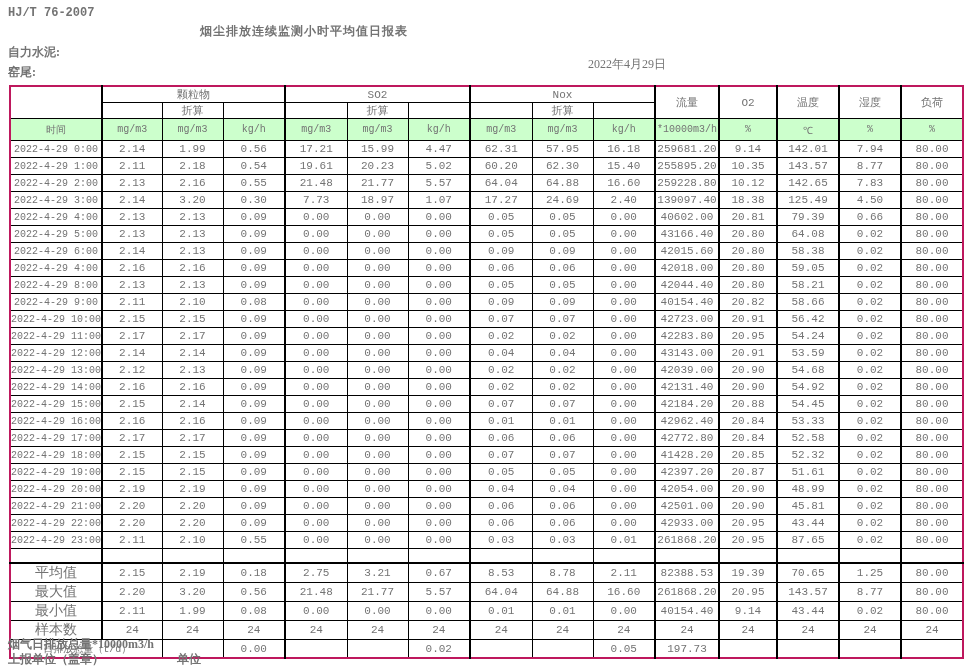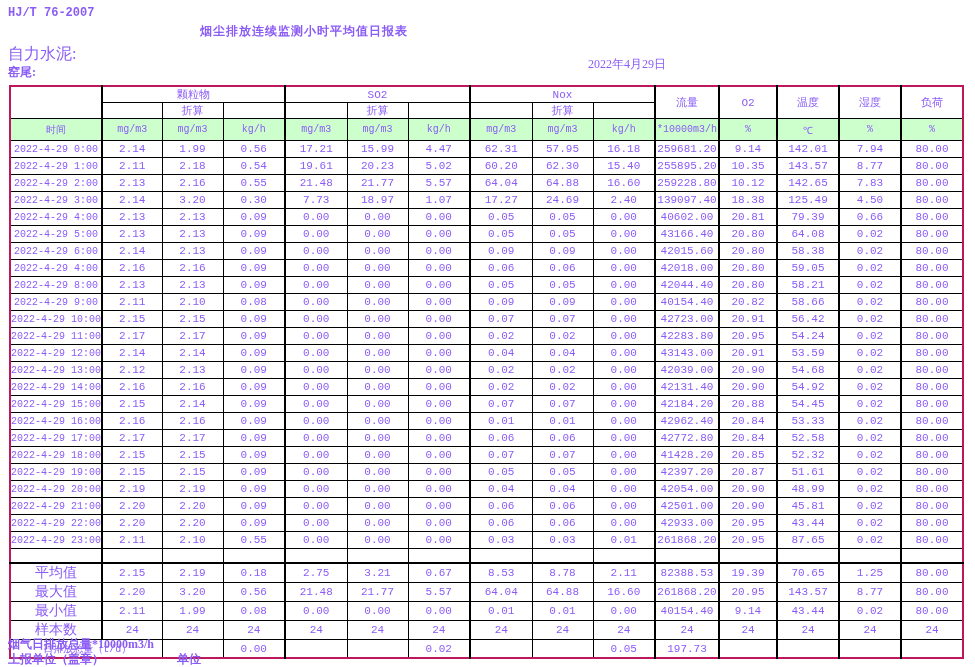--- a/index.html
+++ b/index.html
@@ -1,21 +1,21 @@
 <!DOCTYPE html>
 <html><head>
 <meta charset="utf-8">
 <style>
   html,body{margin:0;padding:0;background:#fff;}
   #page{position:relative;width:975px;height:667px;background:#ffffff;overflow:hidden;
-        font-family:"Liberation Serif","DejaVu Serif",serif;color:#8b5cf6;}
+        font-family:"Liberation Serif","DejaVu Serif",serif;color:#737373;}
   .meta{position:absolute;white-space:nowrap;}
   #std{left:8px;top:6px;font-size:12px;font-weight:bold;font-family:"Liberation Mono",monospace;}
   #title{left:200px;top:23px;font-size:12px;font-weight:bold;letter-spacing:1px;}
-  #company{left:8px;top:44px;font-size:16px;font-weight:normal;}
+  #company{left:8px;top:44px;font-size:12px;font-weight:bold;}
   #process{left:8px;top:64px;font-size:12px;font-weight:bold;}
   #rdate{left:588px;top:56px;font-size:12px;}
   #ftotal{left:8px;top:636px;font-size:12px;font-weight:bold;}
   #funit1{left:8px;top:651px;font-size:12px;font-weight:bold;}
   #funit2{left:177px;top:651px;font-size:12px;font-weight:bold;}
 
   table#rpt{position:absolute;left:9px;top:85px;border-collapse:collapse;table-layout:fixed;
             border:2px solid #be185d;}
   #rpt td{border:1px solid #000;padding:0;margin:0;text-align:center;vertical-align:middle;
           white-space:nowrap;overflow:hidden;height:16px;font-size:11px;

